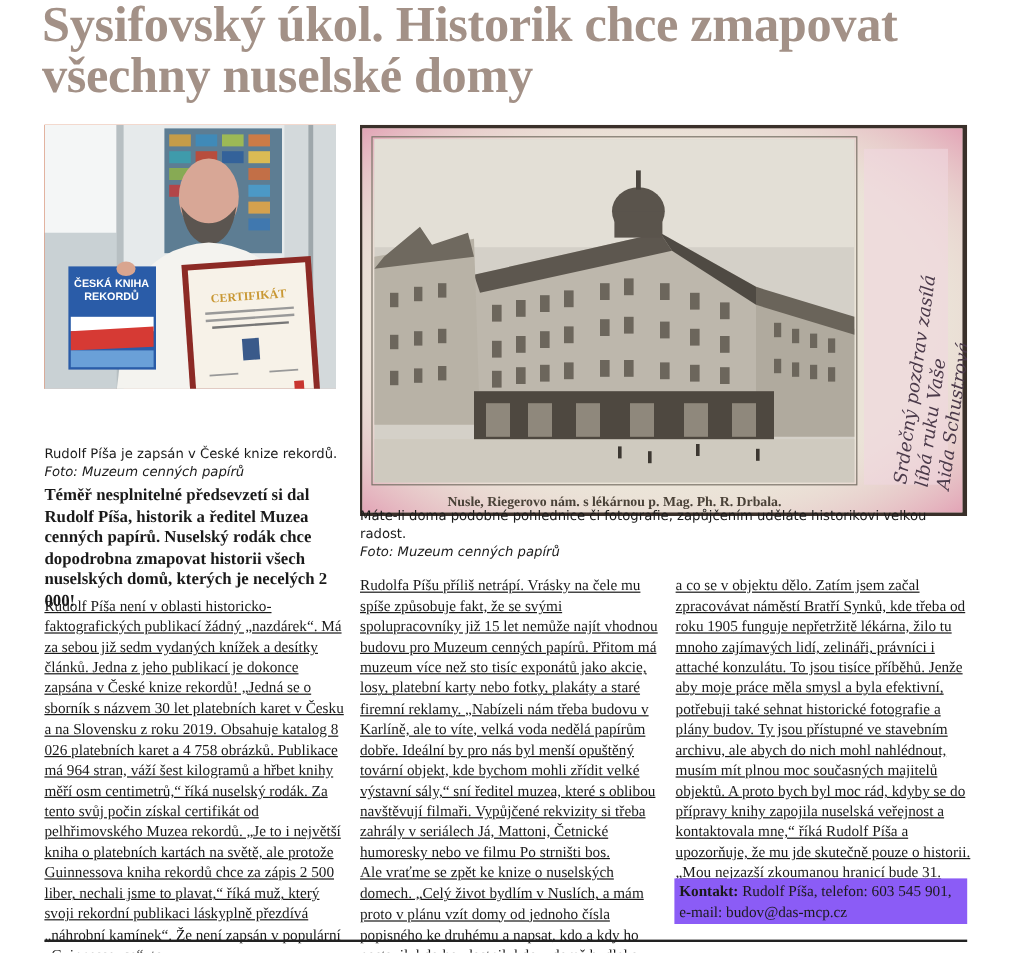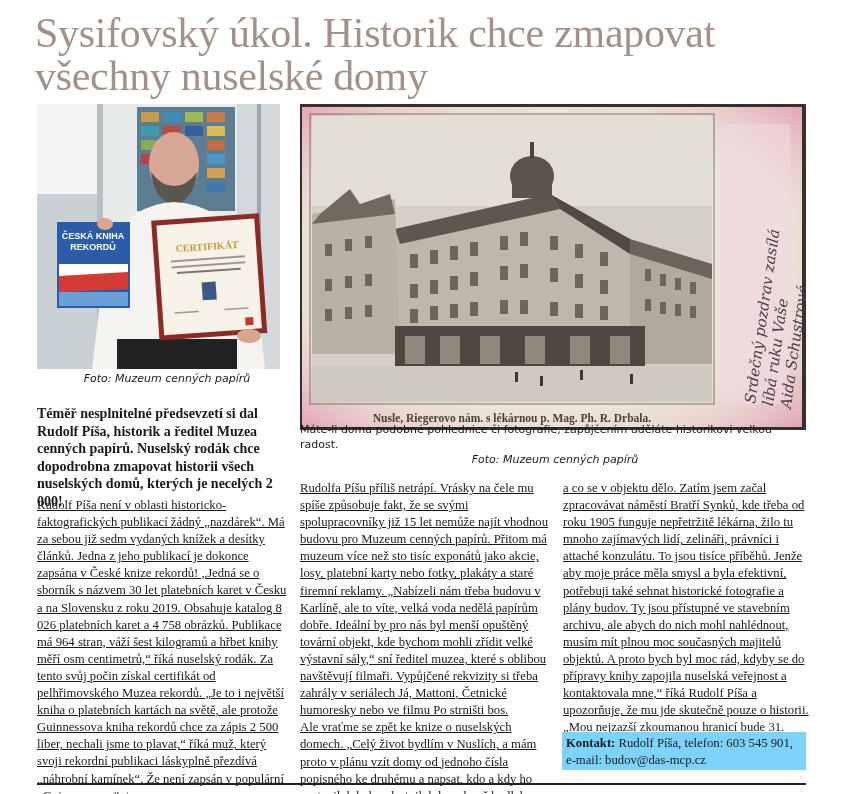--- a/index.html
+++ b/index.html
@@ -1,30 +1,30 @@
 <!DOCTYPE html>
 <html><head>
 <meta charset="utf-8">
 <style>
   html, body { margin:0; padding:0; background:#ffffff; }
   body { width:842px; height:794px; position:relative; overflow:hidden; font-family:"Liberation Serif","DejaVu Serif",serif; color:#1a1a1a; }
-  .headline { position:absolute; left:35px; top:12px; width:780px; margin:0; font-family:"Liberation Serif","DejaVu Serif",serif; font-weight:normal; font-size:42px; line-height:43px; color:#a39187; letter-spacing:-0.3px; }
-  .photo-left { position:absolute; left:37px; top:104px; width:243px; height:265px; overflow:hidden; background:#c2410c; }
+  .headline { position:absolute; left:35px; top:0; width:780px; margin:0; font-family:"Liberation Serif","DejaVu Serif",serif; font-weight:bold; font-size:42px; line-height:43px; color:#a39187; letter-spacing:-0.3px; }
+  .photo-left { position:absolute; left:37px; top:104px; width:243px; height:220px; overflow:hidden; background:#c2410c; }
   .photo-right { position:absolute; left:300px; top:104px; width:506px; height:326px; overflow:hidden; background:#e8e2d8; }
   .caption { position:absolute; font-family:"DejaVu Sans","Liberation Sans",sans-serif; font-size:11px; line-height:15px; color:#1a1a1a; }
-  .caption .credit { font-style:italic; display:block;text-align:center; }
+  .caption .credit { font-style:italic; display:block; }
   .cap-left { left:37px; top:371px; width:260px; }
   .cap-right { left:300px; top:422px; width:510px; }
   .lead { position:absolute; left:37px; top:405px; width:252px; margin:0; font-weight:bold; font-size:14px; line-height:17.5px; }
   .col { position:absolute; top:495px; font-size:12.7px; line-height:17.1px; margin:0; text-align:left; }
   .col1 { left:37px; width:253px; top:497px; }
   .col2 { left:300px; width:252px; top:480px; }
   .col3 { left:563px; width:252px; top:480px; }
   .col p { margin:0;text-decoration:underline; }
-  .contact { position:absolute; left:562px; top:732px; width:244px; height:38px; background:#7dd3fc; font-size:12.7px; line-height:17px; padding:3px 0 0 4px; box-sizing:border-box; }
+  .contact { position:absolute; left:562px; top:732px; width:244px; height:38px; background:#8b5cf6; font-size:12.7px; line-height:17px; padding:3px 0 0 4px; box-sizing:border-box; }
   .contact b { font-weight:bold; }
   .rule { position:absolute; left:37px; top:783px; width:769px; height:2px; background:#222; }
   svg { display:block; }
 </style>
 </head>
 <body>
 
 <h1 class="headline">Sysifovský úkol. Historik chce zmapovat všechny nuselské domy</h1>
 
 <div class="photo-left">
@@ -80,20 +80,21 @@
       <rect x="185" y="206" width="24" height="1.5" fill="#999"></rect>
       <rect x="205" y="216" width="8" height="8" fill="#c8352f"></rect>
     </g>
 
     <ellipse cx="68" cy="120" rx="8" ry="6" fill="#d9a58f"></ellipse>
     <ellipse cx="212" cy="232" rx="12" ry="7" fill="#d9a58f"></ellipse>
   </svg>
 </div>
 
 <div class="caption cap-left">
+  <span>Rudolf Píša je zapsán v České knize rekordů.</span>
   <span class="credit">Foto: Muzeum cenných papírů</span>
 </div>
 
 <p class="lead">Téměř nesplnitelné předsevzetí si dal Rudolf Píša, historik a ředitel Muzea cenných papírů. Nuselský rodák chce dopodrobna zmapovat historii všech nuselských domů, kterých je necelých 2 000!</p>
 
 <div class="photo-right">
   <svg width="506" height="326" viewBox="0 0 506 326">
     <defs>
       <radialGradient id="pinkEdge" cx="50%" cy="50%" r="70%">
         <stop offset="60%" stop-color="#ebe4d8" stop-opacity="0"></stop>

